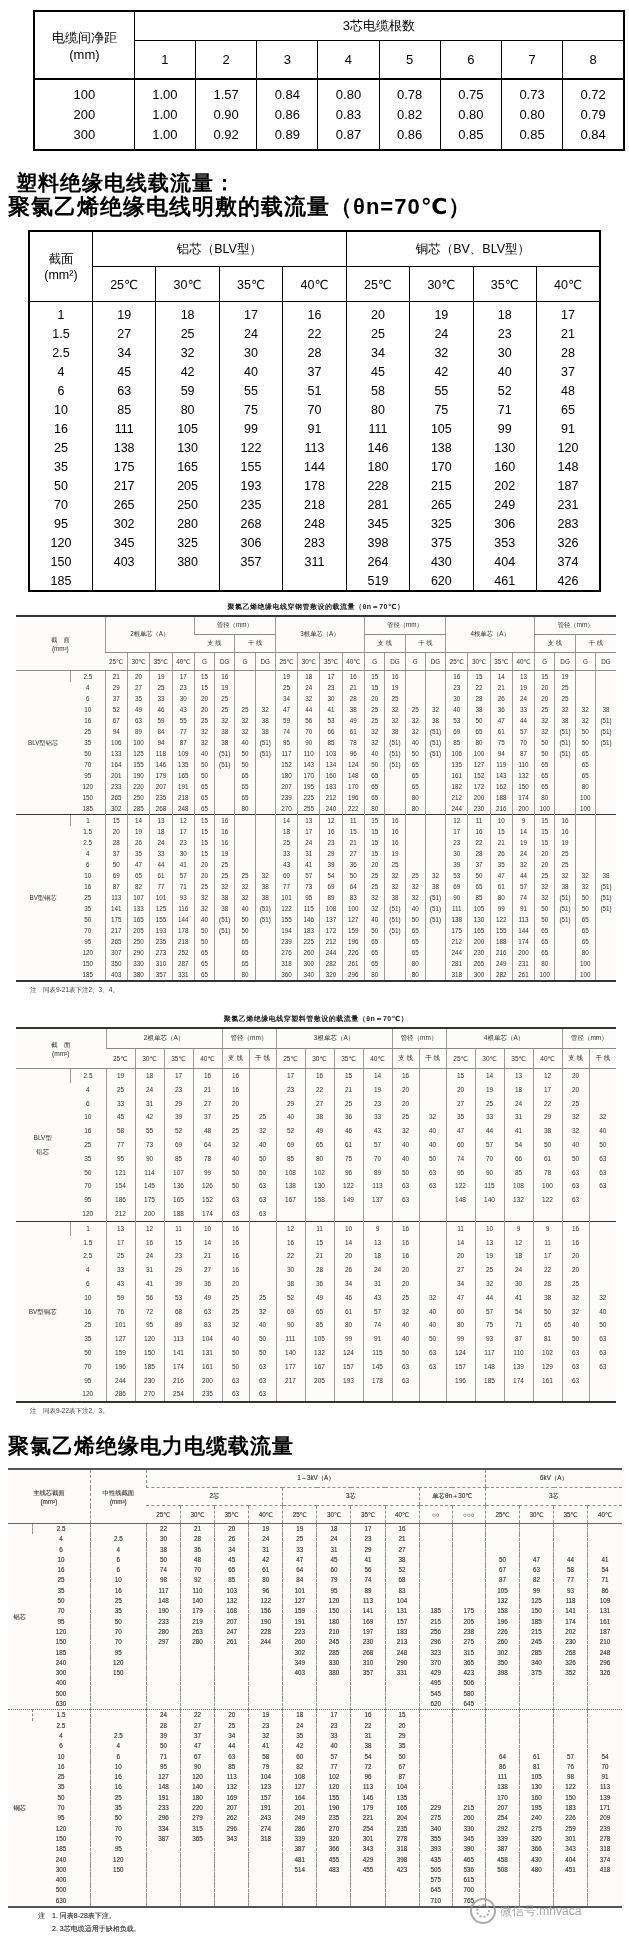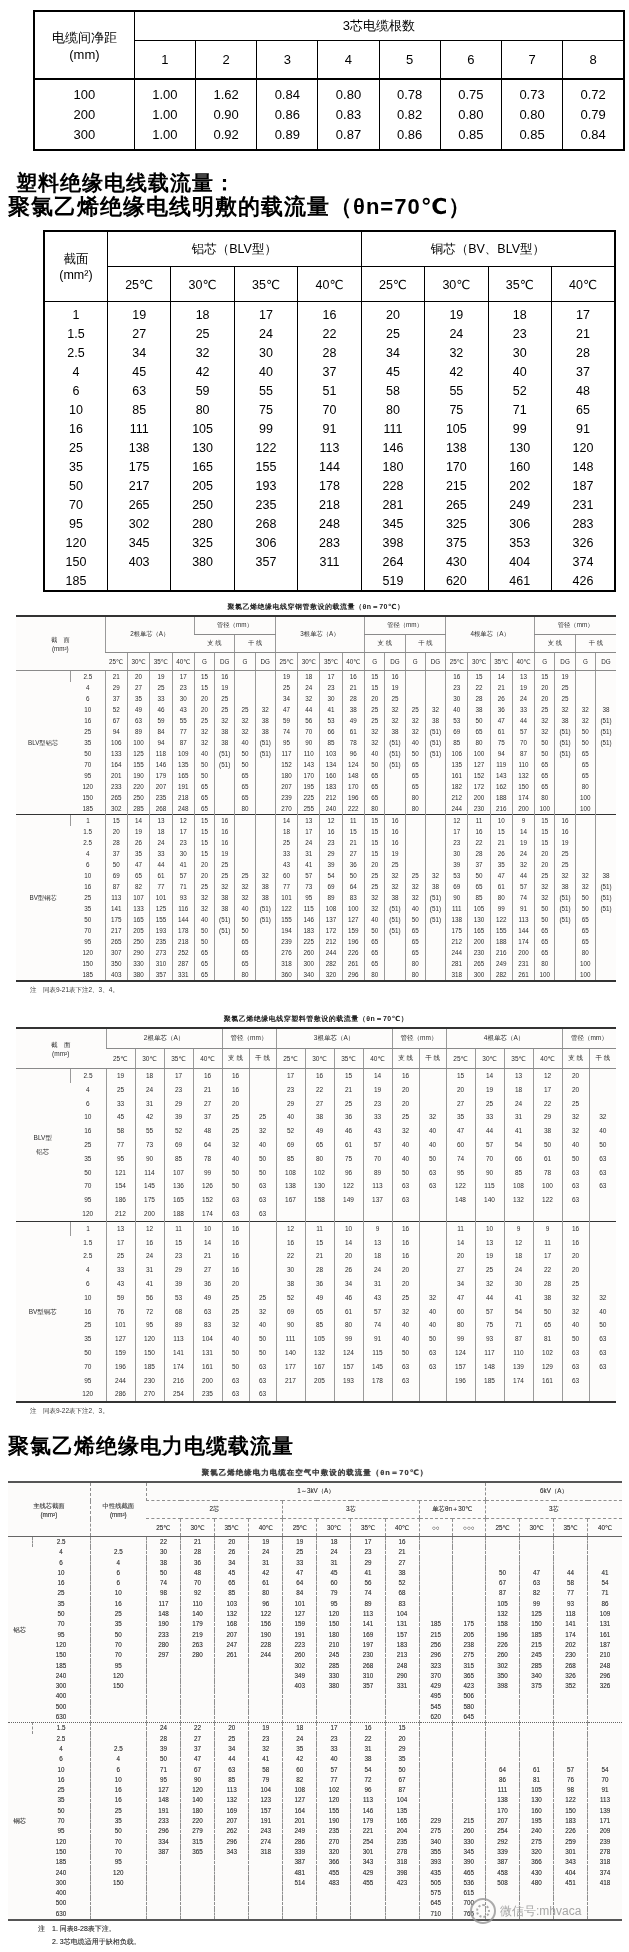--- a/index.html
+++ b/index.html
@@ -87,21 +87,21 @@
         <th class="hdr-bottom">5</th>
         <th class="hdr-bottom">6</th>
         <th class="hdr-bottom">7</th>
         <th class="hdr-bottom">8</th>
       </tr>
     </thead>
     <tbody id="t1body">
         <tr>
           <td>100</td>
           <td>1.00</td>
-          <td>1.62</td>
+          <td>1.57</td>
           <td>0.84</td>
           <td>0.80</td>
           <td>0.78</td>
           <td>0.75</td>
           <td>0.73</td>
           <td>0.72</td>
         </tr>
         <tr>
           <td>200</td>
           <td>1.00</td>
@@ -124,21 +124,21 @@
           <td>0.85</td>
           <td>0.84</td>
         </tr>
       </tbody>
   </table>
 </section>
 
 <div class="abs h1" style="left:16px;top:150px;margin-top:19px;">塑料绝缘电线载流量：</div>
 <div class="abs h2" style="left:8px;top:192px;">聚氯乙烯绝缘电线明敷的载流量（θn=70℃）</div>
 
-<section class="abs" style="left:28px;top:230px;width:573px;margin-left:15px;">
+<section class="abs" style="left:28px;top:230px;width:573px;">
   <table id="table2" class="crisp" style="width:573px;">
     <colgroup>
         <col style="width:63px">
         <col span="8" style="width:63px">
       </colgroup>
     <thead>
       <tr>
         <th rowspan="2">
           <span>截面</span><br>
           <span>(mm²)</span>
@@ -1708,21 +1708,20 @@
           <td></td>
         </tr>
       </tbody>
   </table>
   <div class="scan-note">注　同表9-22表下注2、3。</div>
 </section>
 
 <div class="abs h1" style="left:8px;top:1432px;">聚氯乙烯绝缘电力电缆载流量</div>
 
 <section class="abs" style="left:8px;top:1468px;width:614px;">
-  <div class="scan5-title">聚氯乙烯绝缘电力电缆在空气中敷设的载流量（θn＝70℃）</div>
   <table id="t5grid" class="scan5">
     <colgroup>
       <col style="width:24px">
         <col style="width:58px">
         <col style="width:56px">
       <col span="8" style="width:34px">
         <col span="2" style="width:33px">
         <col span="4" style="width:34px">
     </colgroup>
     <thead>

